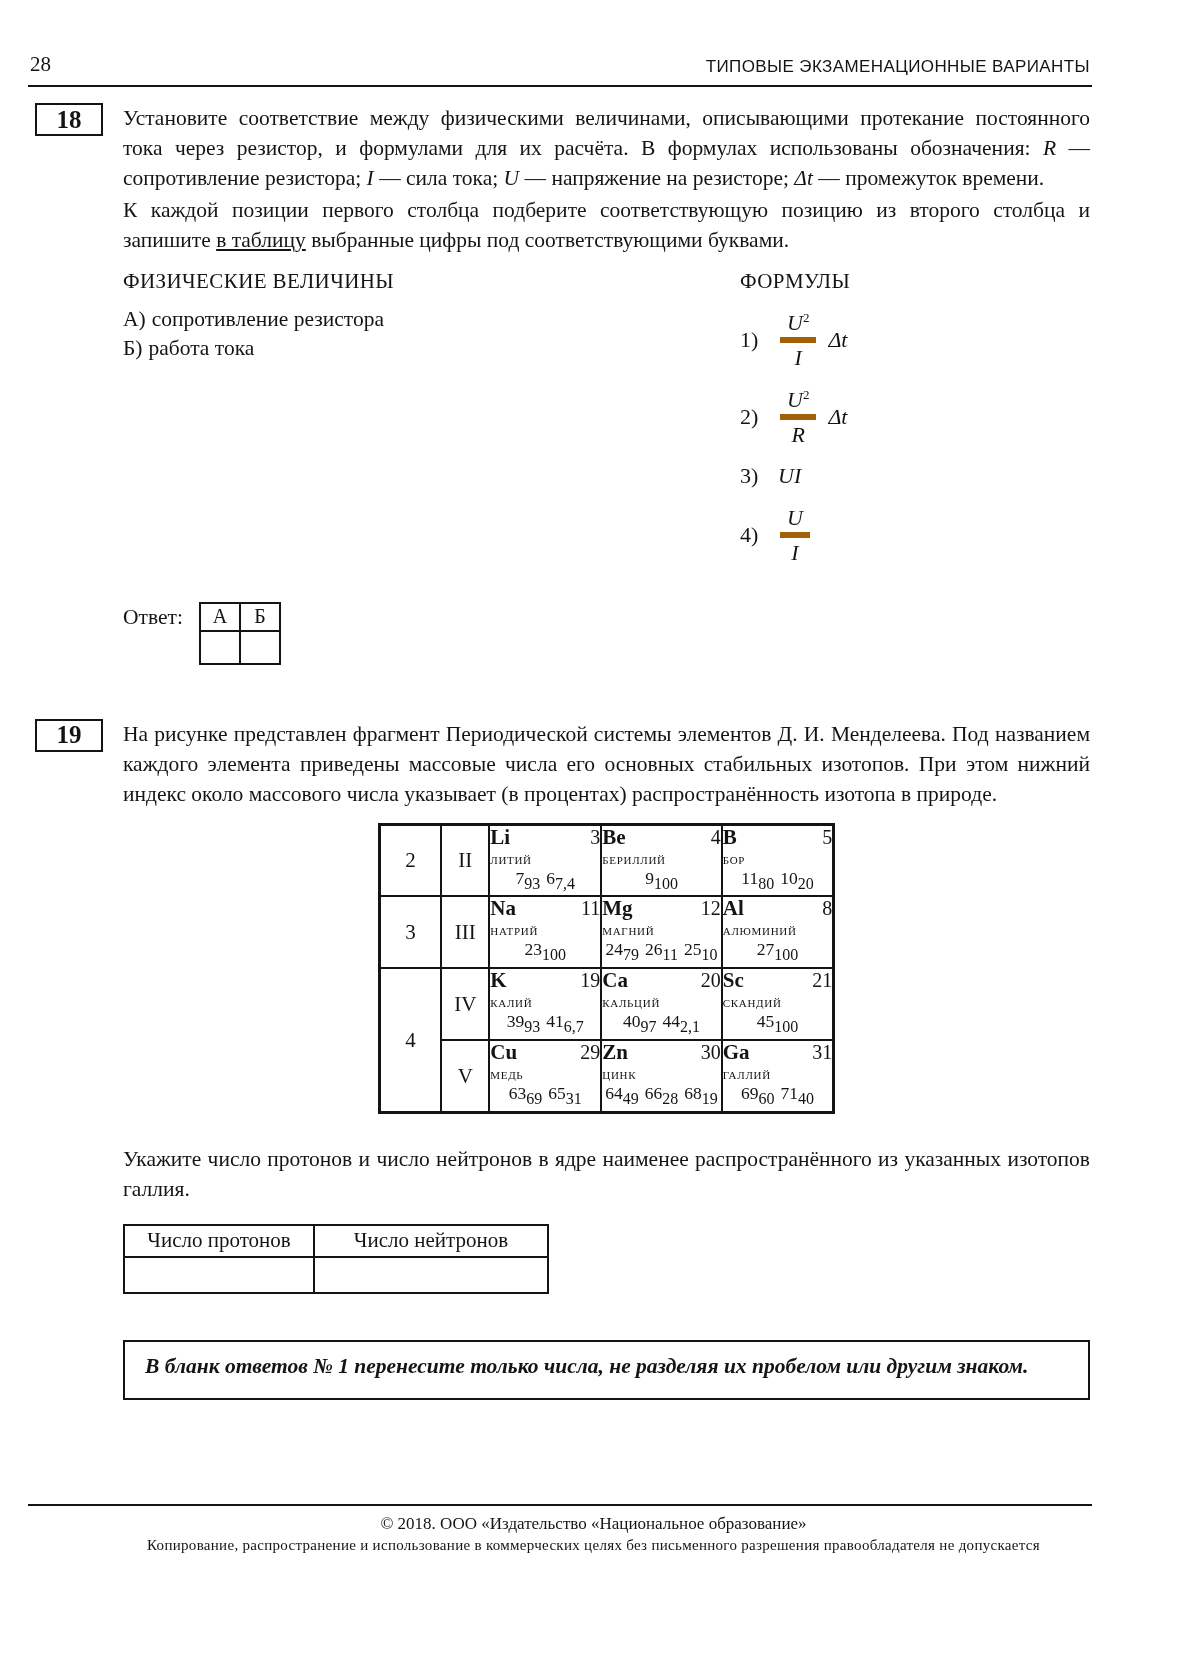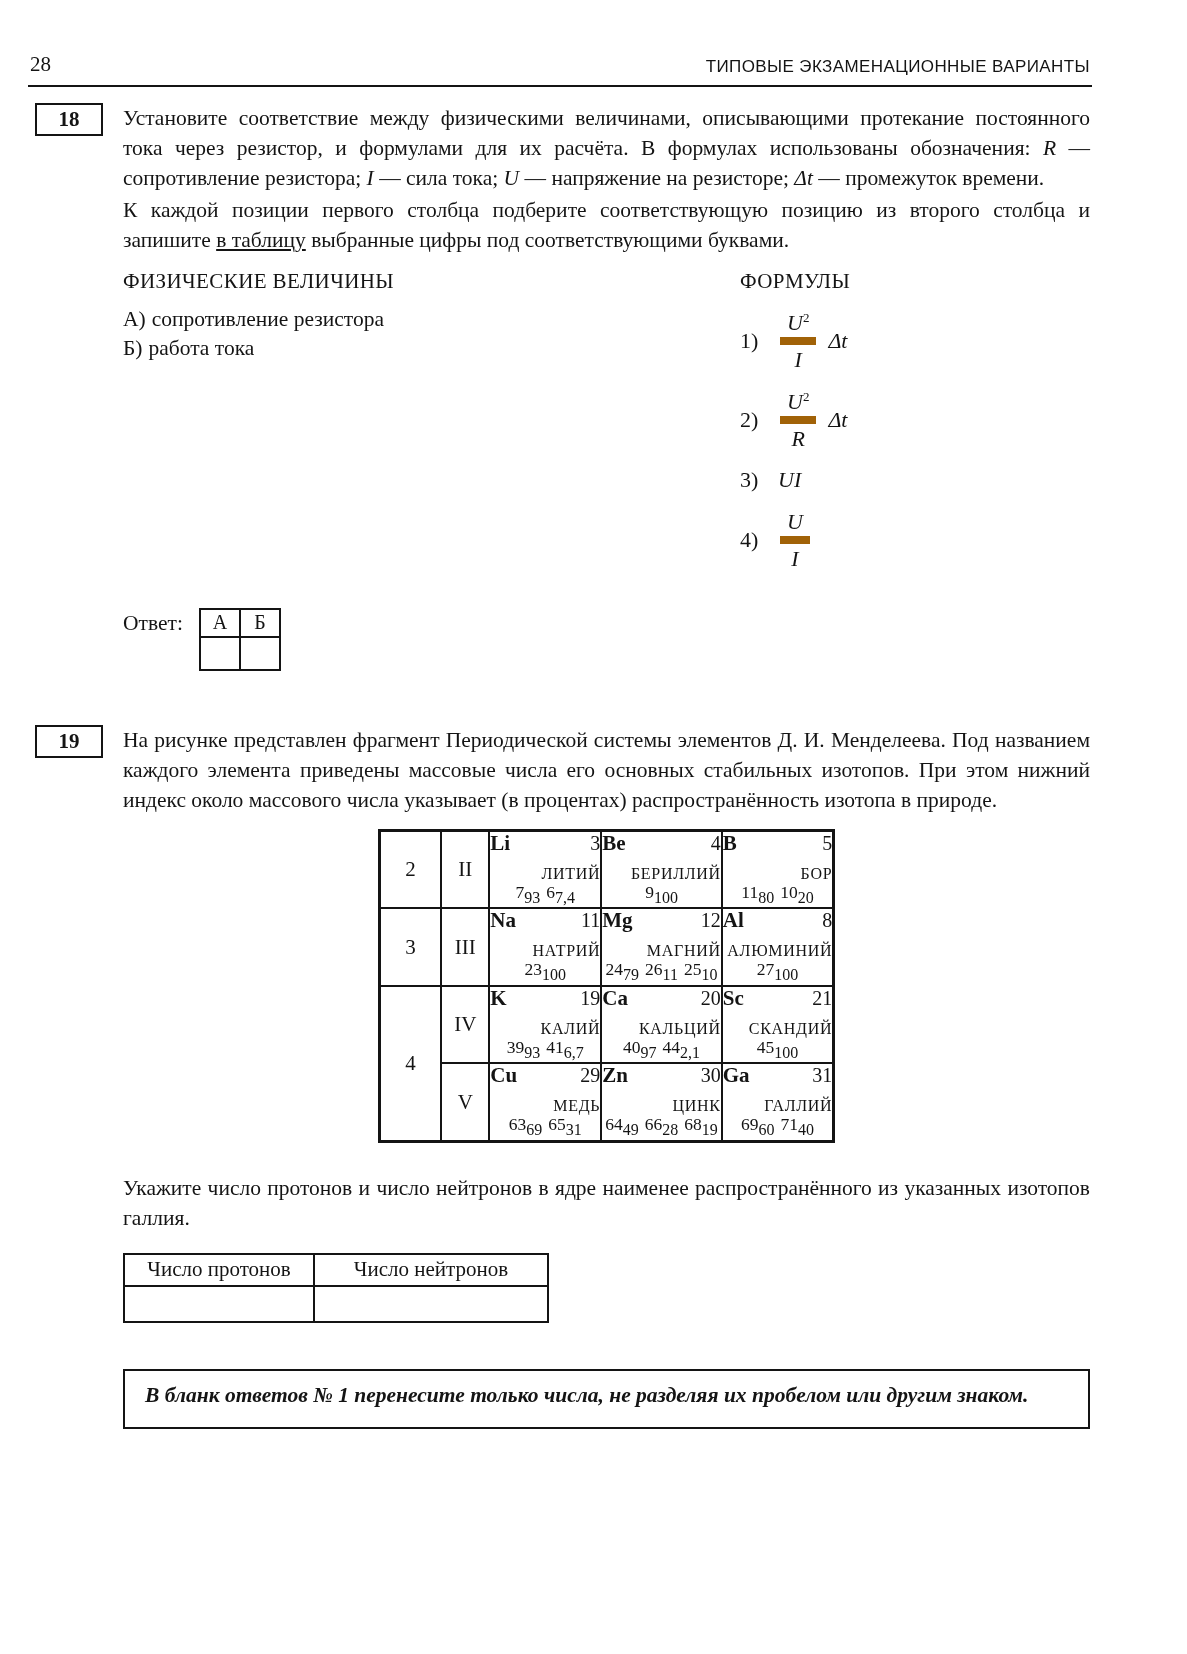--- a/index.html
+++ b/index.html
@@ -17,42 +17,42 @@
   .header-title { font-family: "Liberation Sans", "DejaVu Sans", sans-serif;
                   font-size: 17px; letter-spacing: 0.4px; }
   .rule { height: 0; border-top: 2px solid #141414; margin: 0 95px 0 28px; }
 
   
   .question { display: flex; margin-top: 16px; }
   .q19 { margin-top: 54px; }
   .qnum-wrap { flex: none; width: 123px; padding-left: 35px; }
   .qnum-box { width: 68px; height: 33px; border: 2.5px solid #141414;
               display: flex; align-items: center; justify-content: center;
-              font-weight: bold; font-size: 21px; }
+              font-weight: bold; font-size: 25px; }
   .qbody { flex: 1; padding-right: 97px; }
 
   .para { font-size: 21.5px; line-height: 30px; text-align: justify; margin: 0; }
   .para + .para { margin-top: 2px; }
   .underl { text-decoration: underline; }
 
   
   .cols { display: flex; margin-top: 14px; }
   .col-left { width: 500px; flex: none; }
   .col-right { margin-left: 117px; }
   .col-heading { font-size: 21px; letter-spacing: 0.4px; }
   .pv-item { margin-top: 12px; font-size: 21.5px; line-height: 27px; }
   .pv-item + .pv-item { margin-top: 2px; }
   .pv-label { margin-right: 6px; }
 
   .formula-list { margin-top: 16px; }
   .formula-row { display: flex; align-items: center; margin-bottom: 16px;
                  font-size: 22px; }
   .f-num { width: 36px; flex: none; }
   .frac { display: inline-block; text-align: center; vertical-align: middle; margin: 0 4px; }
-  .f-top { display: block; padding: 0 7px 2px; border-bottom: 8px solid #a16207; line-height: 1.15; }
+  .f-top { display: block; padding: 0 7px 2px; border-bottom: 6px solid #a16207; line-height: 1.15; }
   .f-bot { display: block; padding: 2px 7px 0; line-height: 1.15; }
   .frac i, .f-plain i, .f-suffix i { font-family: "Liberation Serif", serif; }
   sup { font-size: 13px; }
   .f-suffix { margin-left: 8px; }
   .f-plain { margin-left: 2px; }
 
   
   .answer18 { display: flex; align-items: flex-start; margin-top: 20px; }
   .answer-label { font-size: 21.5px; line-height: 30px; margin-right: 16px; }
   table.ans { border-collapse: collapse; }
@@ -64,21 +64,21 @@
   .ptable-wrap { display: flex; justify-content: center; margin-top: 14px; }
   table.ptable { border-collapse: collapse; border: 3px solid #141414; }
   table.ptable td { border: 2px solid #141414; padding: 0; }
   td.pcol { width: 62px; text-align: center; font-size: 21px; }
   td.gcol { width: 48px; text-align: center; font-size: 21px;
             border-right: 5px double #141414; }
   td.el { width: 112px; height: 72px; vertical-align: top; padding: 3px 7px 2px; }
   .el-top { display: flex; justify-content: space-between; align-items: baseline; line-height: 23px; }
   .el-sym { font-weight: bold; font-size: 21px; }
   .el-num { font-size: 20px; }
-  .el-name { text-align: right; font-size: 16px; letter-spacing: 0.7px; line-height: 12px; margin-top: 13px; }
+  .el-name { text-align: left; font-size: 11px; letter-spacing: 0.7px; line-height: 12px; margin-top: 5px; }
   .el-iso { text-align: center; font-size: 17.5px; line-height: 21px; margin-top: 2px; white-space: nowrap; }
   .el-iso sub { font-size: 16px; }
   .el-iso .iso { margin: 0 3px; }
 
   
   table.ans19 { border-collapse: collapse; margin-top: 20px; }
   table.ans19 td { border: 2px solid #141414; text-align: center;
                    font-size: 21px; padding: 2px 10px; height: 32px; }
   table.ans19 td.c1 { width: 190px; margin-left: 20px; }
   table.ans19 td.c2 { width: 234px; }
@@ -322,14 +322,19 @@
         </tbody>
       </table>
 
     </div>
   </section>
 
   <div class="note-box">
     <span>В бланк ответов № 1 перенесите только числа, не разделяя их пробелом или другим знаком.</span>
   </div>
 
+  <div class="footer">
+    <div class="f-rule"></div>
+    <div class="f-copy">© 2018. ООО «Издательство «Национальное образование»</div>
+    <div class="f-notice">Копирование, распространение и использование в коммерческих целях без письменного разрешения правообладателя не допускается</div>
+  </div>
 
 </div>
 
 </body></html>

